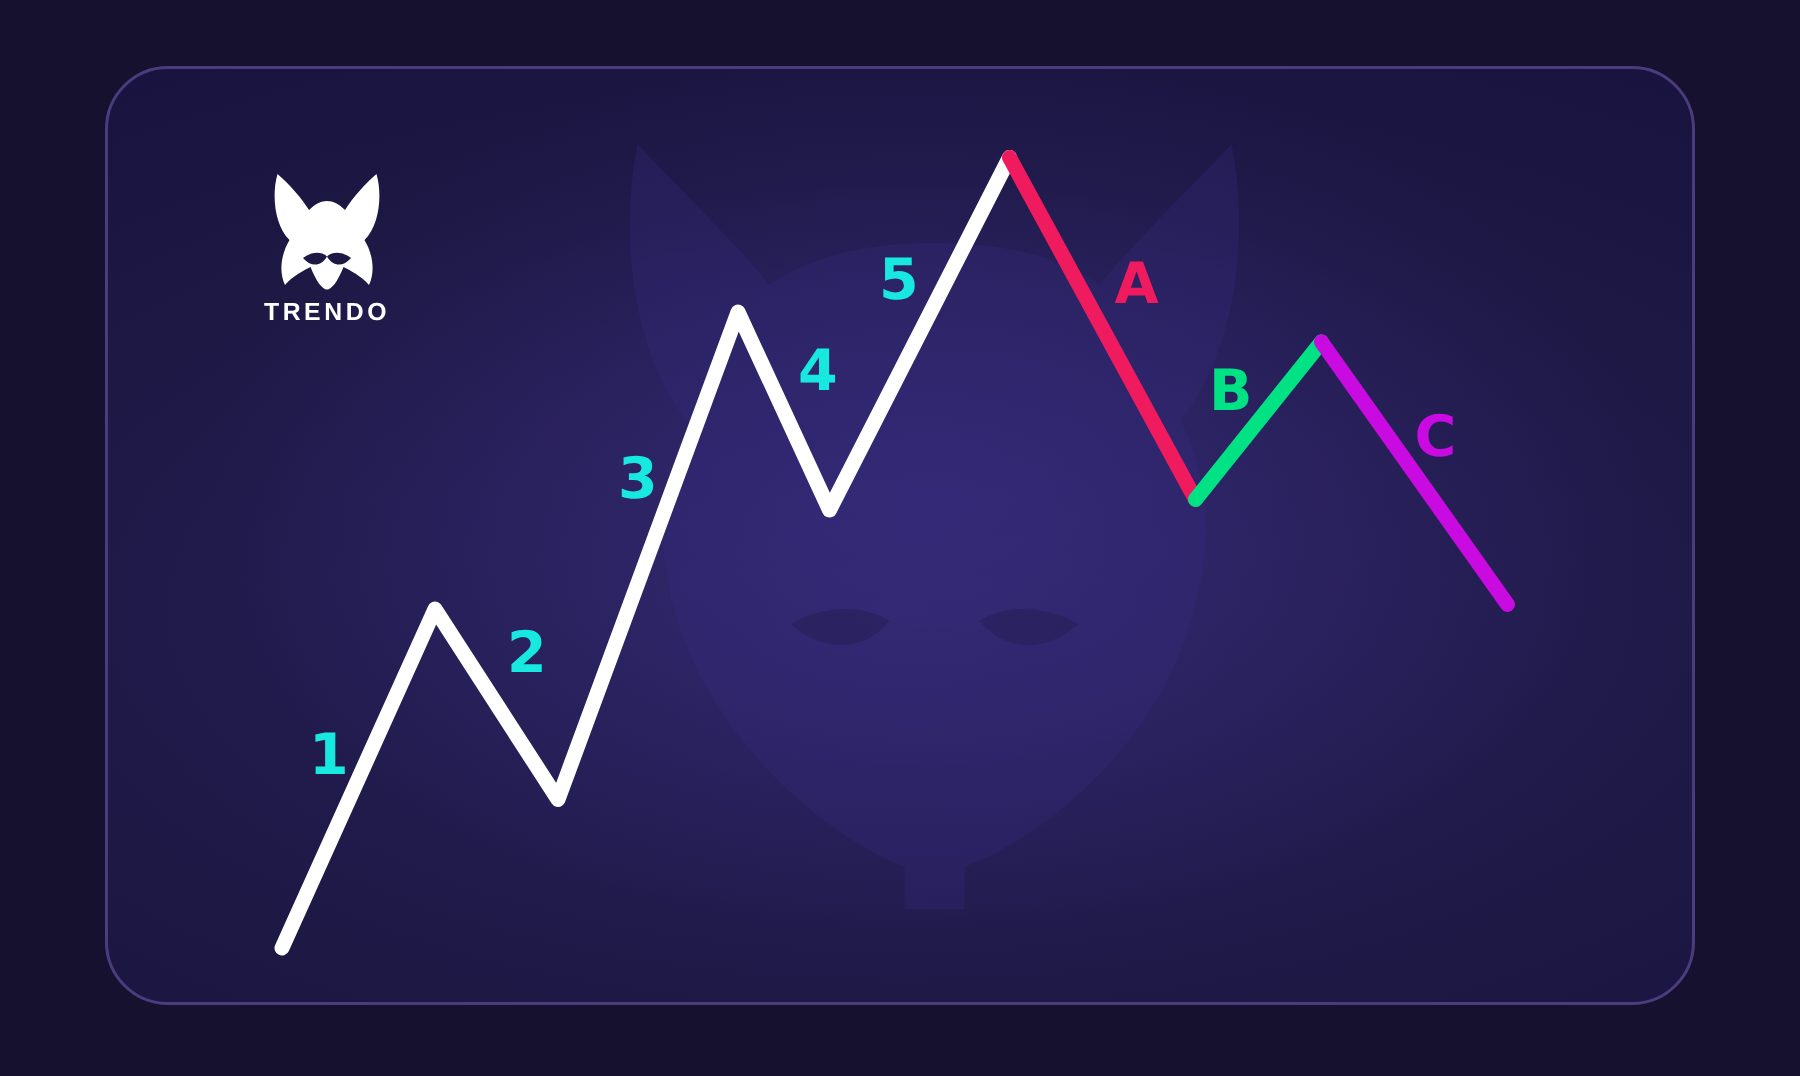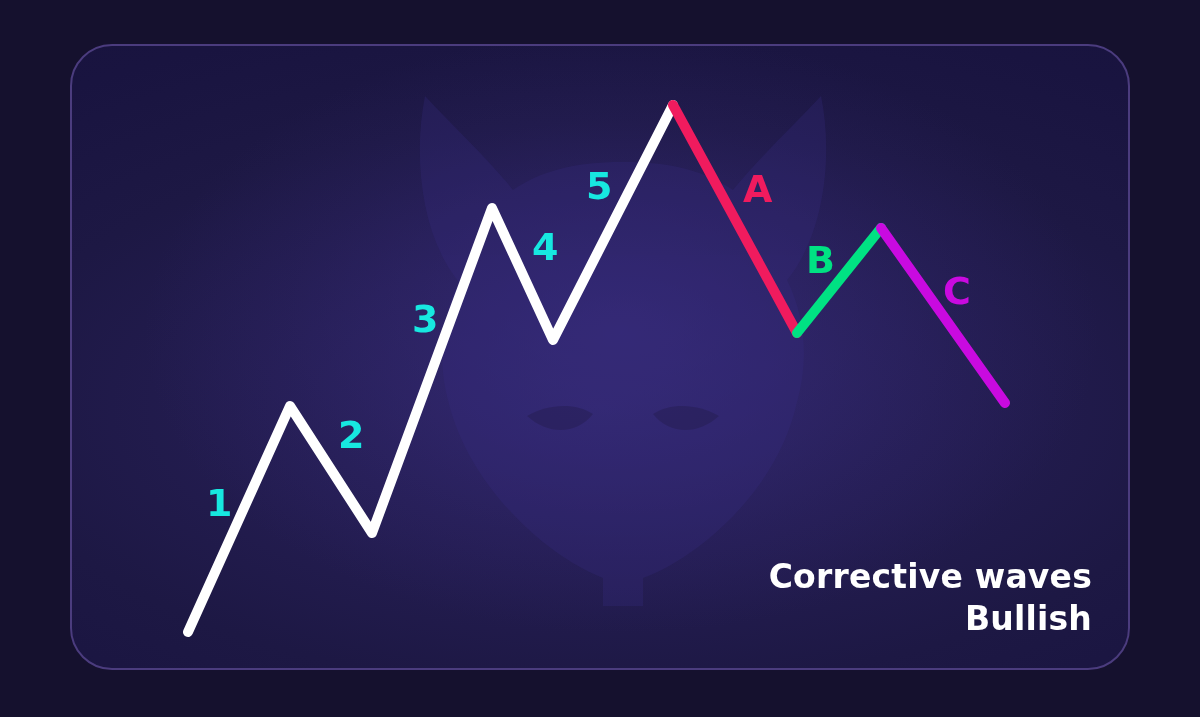--- a/index.html
+++ b/index.html
@@ -115,36 +115,44 @@
                  C402 274 398 230 380 194 C418 148 426 68 414 10
                  C386 40 352 72 326 104 C300 86 266 76 216 76
                  C166 76 132 86 106 104 C80 72 46 40 18 10 Z"></path>
       </g>
       <g fill="#241d52" fill-opacity="0.85">
         <path d="M120 330 C140 318 168 316 186 328 C170 348 142 350 120 330 Z"></path>
         <path d="M312 330 C292 318 264 316 246 328 C262 348 290 350 312 330 Z"></path>
       </g>
     </svg>
 
+    <div id="logo">
+      <svg id="logo-mark" width="74" height="80" viewBox="0 0 74 80">
+        <path d="M4 2 C0 16 2 36 12 46 C6 56 5 68 9 76 C14 70 22 66 26 64
+                 C30 74 34 79 37 79 C40 79 44 74 48 64 C52 66 60 70 65 76
+                 C69 68 68 56 62 46 C72 36 74 16 70 2
+                 C62 9 54 18 49 26 C45 22 41 20 37 20 C33 20 29 22 25 26
+                 C20 18 12 9 4 2 Z" fill="#ffffff"></path>
+        <path d="M21 58 C26 54 33 53 37 57 C33 64 26 64 21 58 Z" fill="#1d1844"></path>
+        <path d="M53 58 C48 54 41 53 37 57 C41 64 48 64 53 58 Z" fill="#1d1844"></path>
+      </svg>
+      <div id="logo-text">TRENDO</div>
+    </div>
   </div>
 
   <svg id="chart" viewBox="0 0 1200 717">
     <polyline points="188,632 290,406 372,533 492,208 553,340 673,105" fill="none" stroke="#ffffff" stroke-width="10" stroke-linecap="round" stroke-linejoin="round"></polyline>
     <polyline points="673,105 797,333" fill="none" stroke="#f01b5e" stroke-width="10" stroke-linecap="round" stroke-linejoin="round"></polyline>
     <polyline points="797,333 881,228" fill="none" stroke="#00e283" stroke-width="10" stroke-linecap="round" stroke-linejoin="round"></polyline>
     <polyline points="881,228 1005,403" fill="none" stroke="#c90ae0" stroke-width="10" stroke-linecap="round" stroke-linejoin="round"></polyline>
   </svg>
 
   <div class="wave-label" style="left:206px; top:484px; color:#17e8e0;">1</div>
   <div class="wave-label" style="left:338px; top:416px; color:#17e8e0;">2</div>
   <div class="wave-label" style="left:412px; top:300px; color:#17e8e0;">3</div>
   <div class="wave-label" style="left:532px; top:228px; color:#17e8e0;">4</div>
   <div class="wave-label" style="left:586px; top:167px; color:#17e8e0;">5</div>
   <div class="wave-label" style="left:743px; top:170px; color:#f01b5e;">A</div>
   <div class="wave-label" style="left:806px; top:241px; color:#00e283;">B</div>
   <div class="wave-label" style="left:943px; top:272px; color:#c90ae0;">C</div>
 
-  <div id="caption">
-    <span>Corrective waves</span>
-    <span id="caption-line2">Bullish</span>
-  </div>
 
 </div>
 
 </body></html>

